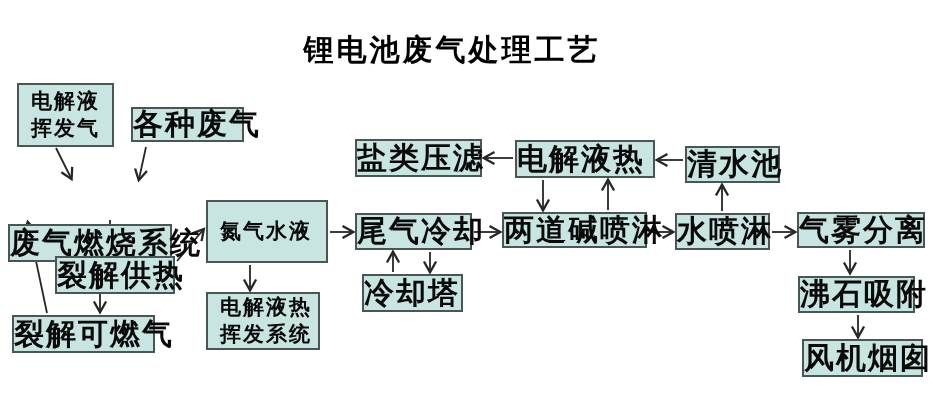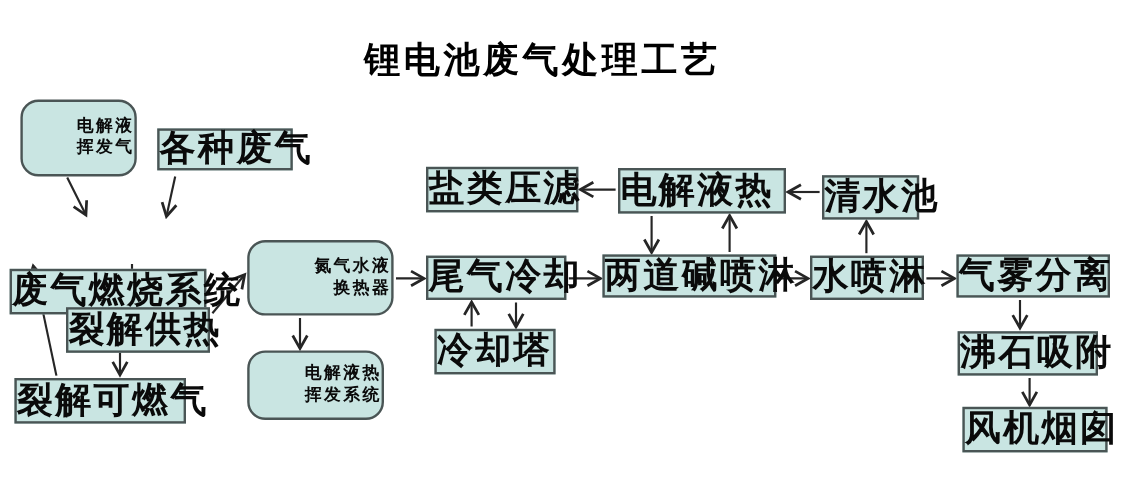--- a/index.html
+++ b/index.html
@@ -16,21 +16,21 @@
     position:absolute;
     box-sizing:border-box;
     background:var(--box-fill,#c9e5e2);
     border:2px solid var(--box-border,#4a5555);
     display:flex; flex-direction:column;
     justify-content:center; 
     font-weight:bold; color:#0a0a0a;
     font-size:30px; line-height:1.27; letter-spacing:2px;
     white-space:nowrap;
   }
-  .node.multiline { align-items:flex-end; padding-left:12px; font-size:14px;border-radius:15px; }
+  .node.multiline { align-items:flex-start; padding-left:12px; font-size:21px; }
   #page-title {
     position:absolute; left:302px; top:30px; width:300px;
     font-size:30px; font-weight:bold; letter-spacing:3px;
     color:#000; text-align:center;
     font-family:"DejaVu Serif","Liberation Serif",serif;
     white-space:nowrap;
   }
   #company-block { position:absolute; left:659px; top:30px; color:#000; }
   #company-name { font-size:21px; font-weight:bold; letter-spacing:6px; white-space:nowrap; }
   #company-email {
@@ -87,42 +87,41 @@
         <div>废气燃烧系统</div>
       </div>
       <div class="node" style="left: 55px; top: 256px; width: 120px; height: 38px;">
         <div>裂解供热</div>
       </div>
       <div class="node" style="left: 12px; top: 315px; width: 143px; height: 38px;">
         <div>裂解可燃气</div>
       </div>
       <div class="node multiline" style="left: 206px; top: 200px; width: 122px; height: 63px;">
         <div>氮气水液</div>
-        <div>换热器</div>
       </div>
       <div class="node multiline" style="left: 206px; top: 292px; width: 114px; height: 58px;">
         <div>电解液热</div>
         <div>挥发系统</div>
       </div>
       <div class="node" style="left: 355px; top: 139px; width: 127px; height: 38px;">
         <div>盐类压滤</div>
       </div>
       <div class="node" style="left: 515px; top: 140px; width: 140px; height: 38px;">
         <div>电解液热</div>
       </div>
       <div class="node" style="left: 355px; top: 213px; width: 117px; height: 37px;">
         <div>尾气冷却</div>
       </div>
       <div class="node" style="left: 502px; top: 212px; width: 145px; height: 36px;">
         <div>两道碱喷淋</div>
       </div>
       <div class="node" style="left: 362px; top: 274px; width: 101px; height: 38px;">
         <div>冷却塔</div>
       </div>
-      <div class="node" style="left: 685px; top: 146px; width: 81px; height: 37px;">
+      <div class="node" style="left: 685px; top: 146px; width: 95px; height: 37px;">
         <div>清水池</div>
       </div>
       <div class="node" style="left: 675px; top: 213px; width: 95px; height: 37px;">
         <div>水喷淋</div>
       </div>
       <div class="node" style="left: 797px; top: 212px; width: 128px; height: 36px;">
         <div>气雾分离</div>
       </div>
       <div class="node" style="left: 798px; top: 276px; width: 117px; height: 37px;">
         <div>沸石吸附</div>

